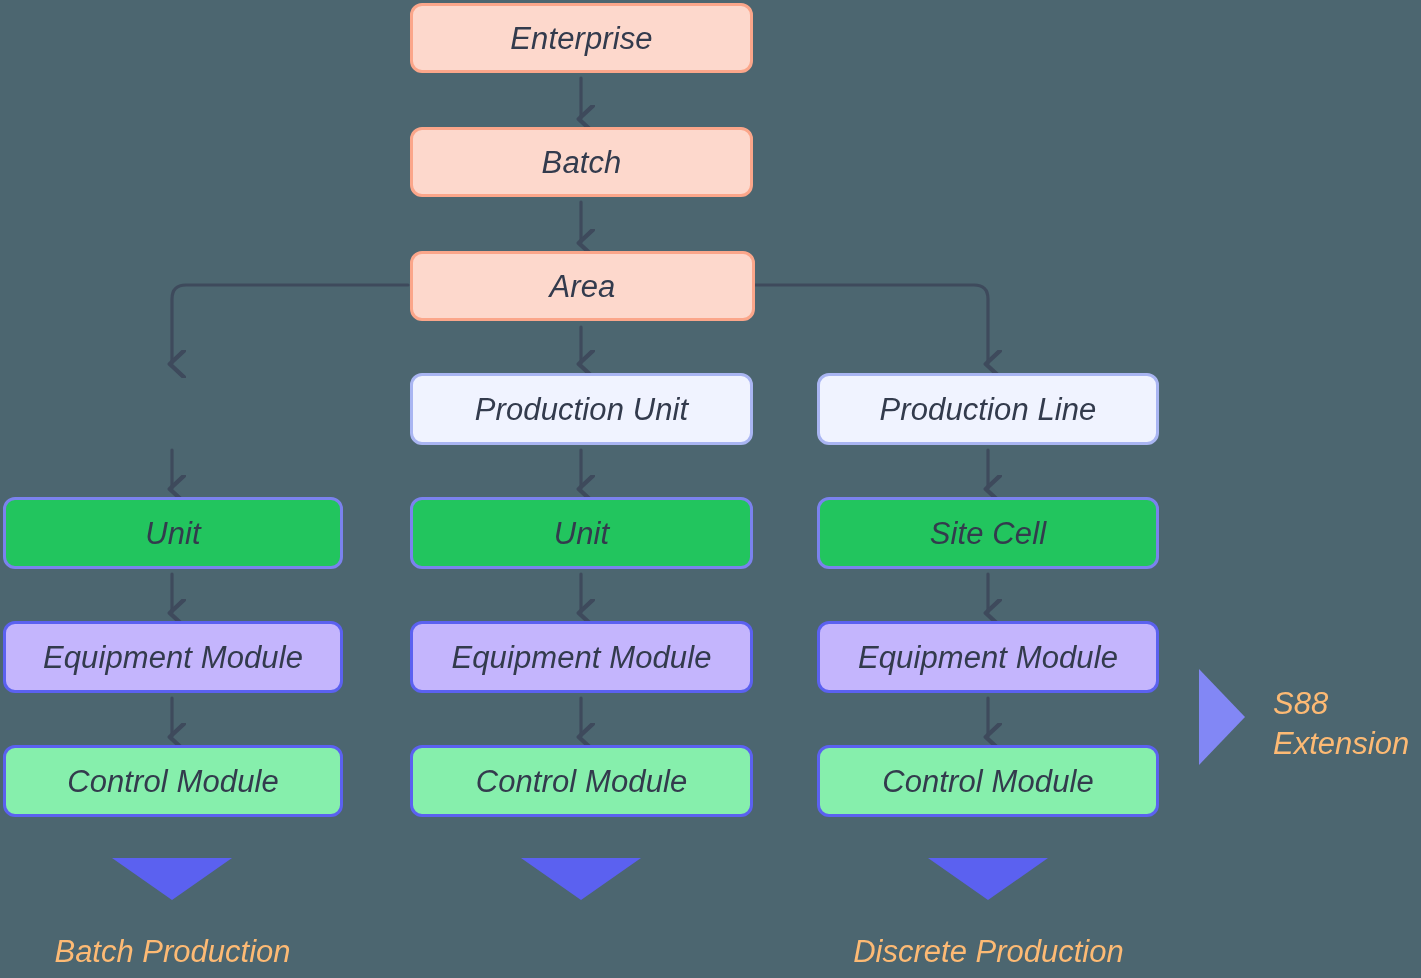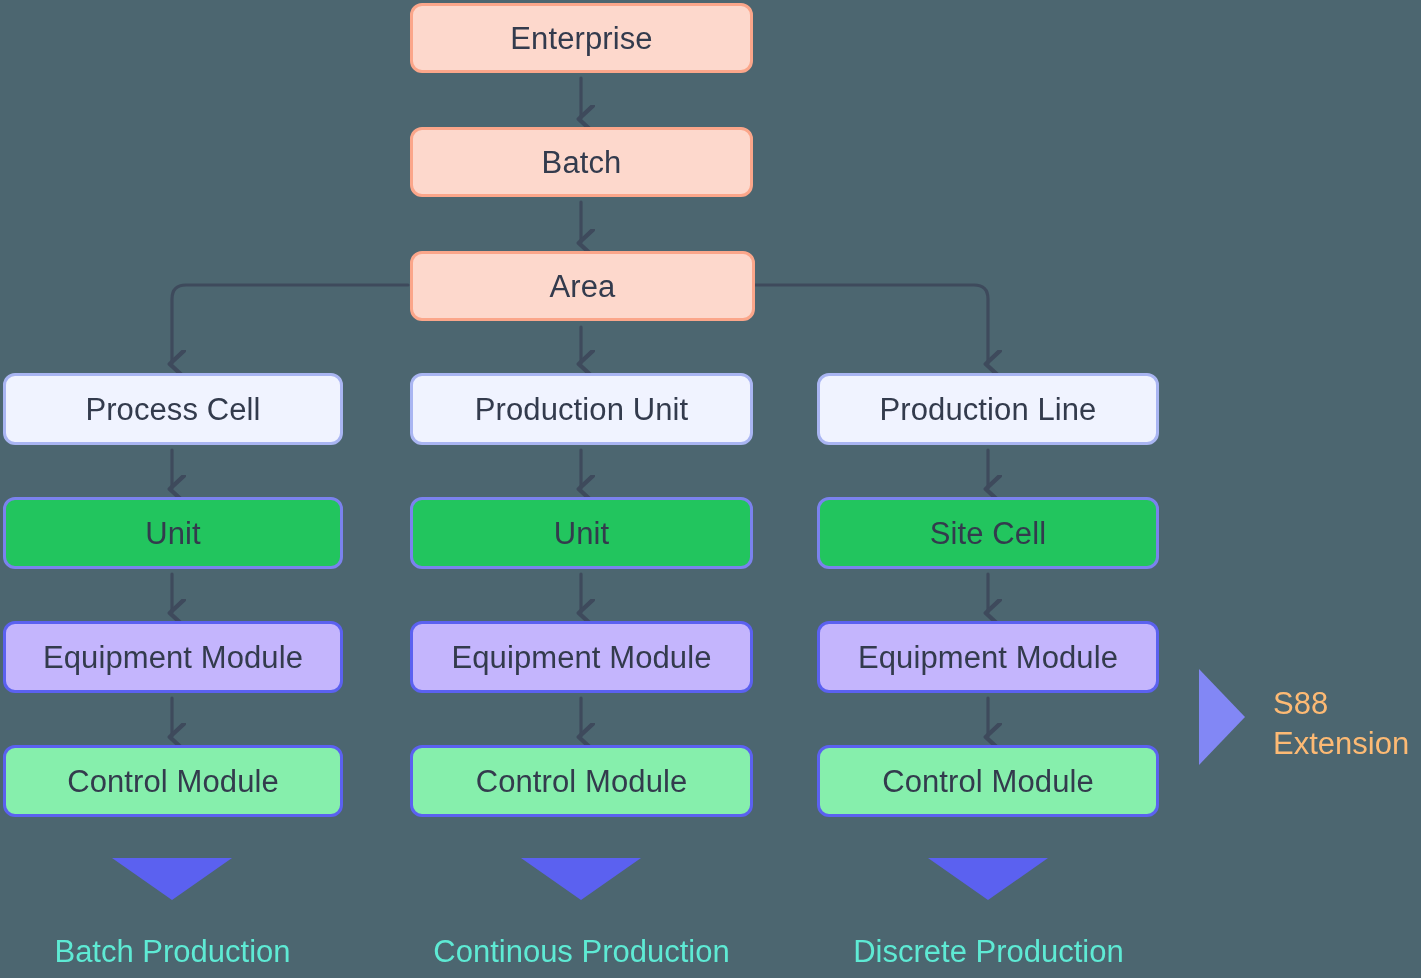--- a/index.html
+++ b/index.html
@@ -3,21 +3,21 @@
 <meta charset="utf-8">
 <style>
   html,body{margin:0;padding:0;}
   body{
     width:1421px;height:978px;
     background:#4c6670;
     font-family:"Liberation Sans","DejaVu Sans",sans-serif;
     overflow:hidden;
     position:relative;
   }
-  #stage{position:absolute;left:0;top:0;width:1421px;height:978px;}
+  #stage{position:absolute;left:0;top:0;width:1421px;height:978px;font-style:italic;}
 
   
   #wires{position:absolute;left:0;top:0;width:1421px;height:978px;}
 
   
   .node{
     position:absolute;
     box-sizing:border-box;
     display:flex;align-items:center;justify-content:center;
     border-radius:12px;
@@ -34,21 +34,21 @@
   
   .tier-peach{ background:#fdd8cc; border-color:#fba68a; }
   .tier-b1{ background:#f0f3ff; border-color:#a9b5f2; }
   .tier-b2{ background:#22c55e; border-color:#7b82ee; }
   .tier-b3{ background:#c4b5fd; border-color:#5b61f0; }
   .tier-b4{ background:#86efac; border-color:#5b61f0; }
 
   
   .caption{
     position:absolute;
-    color:#5eead4;
+    color:#fdba74;
     font-size:31px;
     line-height:1;
     white-space:nowrap;
     text-align:center;
   }
 
   
   .tri-down{
     position:absolute;
     width:0;height:0;
@@ -116,23 +116,20 @@
   </div>
 
   <div class="node tier-peach" style="left:410px;top:127px;width:343px;height:70px;">
     <span>Batch</span>
   </div>
 
   <div class="node tier-peach" style="left:410px;top:251px;width:345px;height:70px;">
     <span>Area</span>
   </div>
 
-  <div class="node tier-b1" style="left:3px;top:373px;width:340px;height:72px;">
-    <span>Process Cell</span>
-  </div>
   <div class="node tier-b2" style="left:3px;top:497px;width:340px;height:72px;">
     <span>Unit</span>
   </div>
   <div class="node tier-b3" style="left:3px;top:621px;width:340px;height:72px;">
     <span>Equipment Module</span>
   </div>
   <div class="node tier-b4" style="left:3px;top:745px;width:340px;height:72px;">
     <span>Control Module</span>
   </div>
   <div class="tri-down" style="left:112px;top:858px;"></div>
@@ -144,21 +141,20 @@
   <div class="node tier-b2" style="left:410px;top:497px;width:343px;height:72px;">
     <span>Unit</span>
   </div>
   <div class="node tier-b3" style="left:410px;top:621px;width:343px;height:72px;">
     <span>Equipment Module</span>
   </div>
   <div class="node tier-b4" style="left:410px;top:745px;width:343px;height:72px;">
     <span>Control Module</span>
   </div>
   <div class="tri-down" style="left:521px;top:858px;"></div>
-  <div class="caption" style="left:409px;top:936px;width:345px;">Continous Production</div>
 
   <div class="node tier-b1" style="left:817px;top:373px;width:342px;height:72px;">
     <span>Production Line</span>
   </div>
   <div class="node tier-b2" style="left:817px;top:497px;width:342px;height:72px;">
     <span>Site Cell</span>
   </div>
   <div class="node tier-b3" style="left:817px;top:621px;width:342px;height:72px;">
     <span>Equipment Module</span>
   </div>

